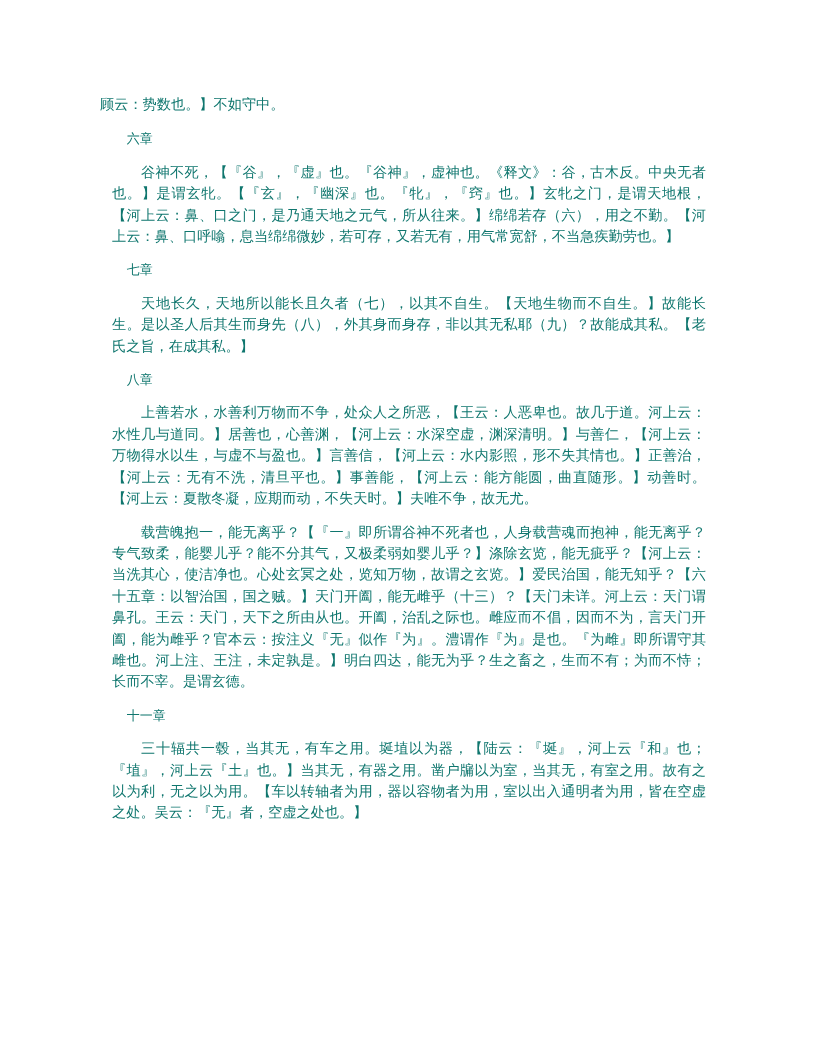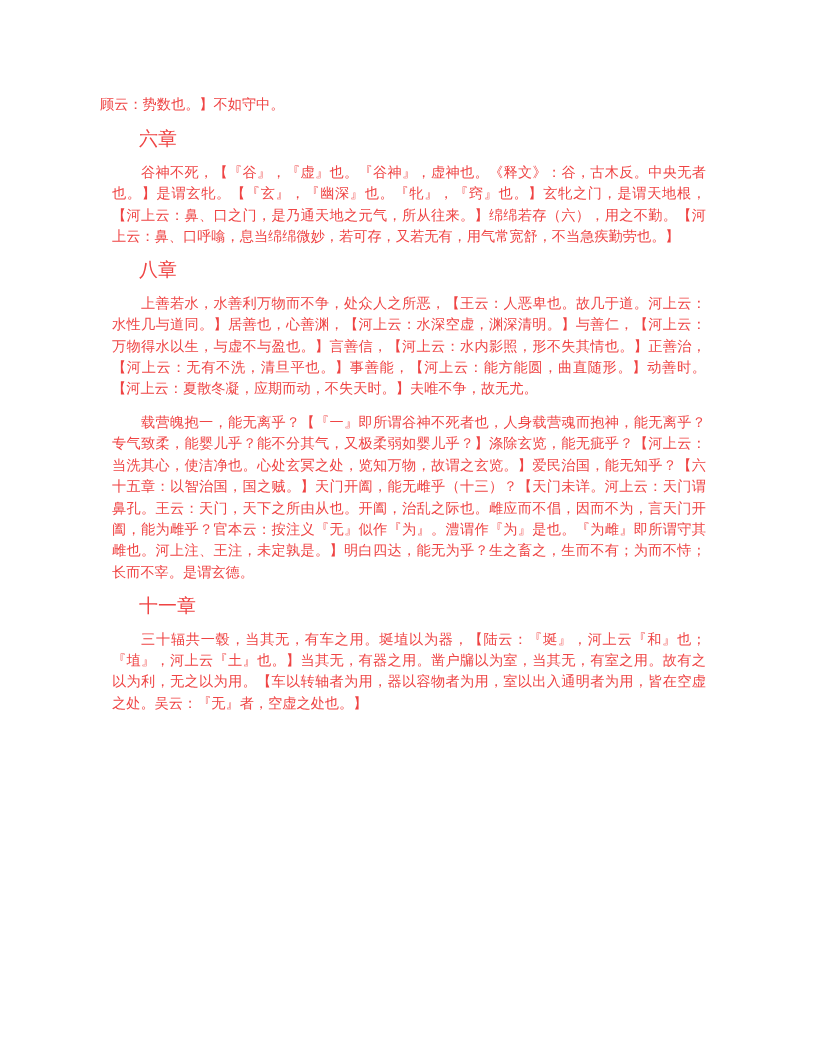--- a/index.html
+++ b/index.html
@@ -16,29 +16,29 @@
     overflow: hidden;
   }
   .text-column {
     position: absolute;
     left: 100px;
     top: 94px;
     width: 618px;
     font-family: "DejaVu Serif", "Liberation Serif", serif;
     font-size: 14.2px;
     line-height: 21.4px;
-    color: #ef4444;
+    color: #0f766e;
   }
   .lead-line {
     margin: 0 0 13px 0;
     text-align: justify;
     text-justify: inter-ideograph;
   }
   .chapter-heading {
-    font-size: 19px;
+    font-size: 13px;
     font-weight: normal;
     margin: 8px 0 11px 0;
     text-indent: 2.05em;
     line-height: 21.4px;
   }
   .chapter-body {
     margin: 12px;
     text-align: justify;
     text-justify: inter-ideograph;
     text-indent: 2.05em;
@@ -52,20 +52,24 @@
 <div class="page">
   <div class="text-column">
 
     <p class="lead-line">顾云：势数也。】不如守中。</p>
 
     <div class="section">
       <h2 class="chapter-heading">六章</h2>
       <p class="chapter-body">谷神不死，【『谷』，『虚』也。『谷神』，虚神也。《释文》：谷，古木反。中央无者也。】是谓玄牝。【『玄』，『幽深』也。『牝』，『窍』也。】玄牝之门，是谓天地根，【河上云：鼻、口之门，是乃通天地之元气，所从往来。】绵绵若存（六），用之不勤。【河上云：鼻、口呼噏，息当绵绵微妙，若可存，又若无有，用气常宽舒，不当急疾勤劳也。】</p>
     </div>
 
+    <div class="section">
+      <h2 class="chapter-heading">七章</h2>
+      <p class="chapter-body">天地长久，天地所以能长且久者（七），以其不自生。【天地生物而不自生。】故能长生。是以圣人后其生而身先（八），外其身而身存，非以其无私耶（九）？故能成其私。【老氏之旨，在成其私。】</p>
+    </div>
 
     <div class="section">
       <h2 class="chapter-heading">八章</h2>
       <p class="chapter-body">上善若水，水善利万物而不争，处众人之所恶，【王云：人恶卑也。故几于道。河上云：水性几与道同。】居善也，心善渊，【河上云：水深空虚，渊深清明。】与善仁，【河上云：万物得水以生，与虚不与盈也。】言善信，【河上云：水内影照，形不失其情也。】正善治，【河上云：无有不洗，清旦平也。】事善能，【河上云：能方能圆，曲直随形。】动善时。【河上云：夏散冬凝，应期而动，不失天时。】夫唯不争，故无尤。</p>
     </div>
 
     <div class="section">
     </div>
 
     <div class="section">

